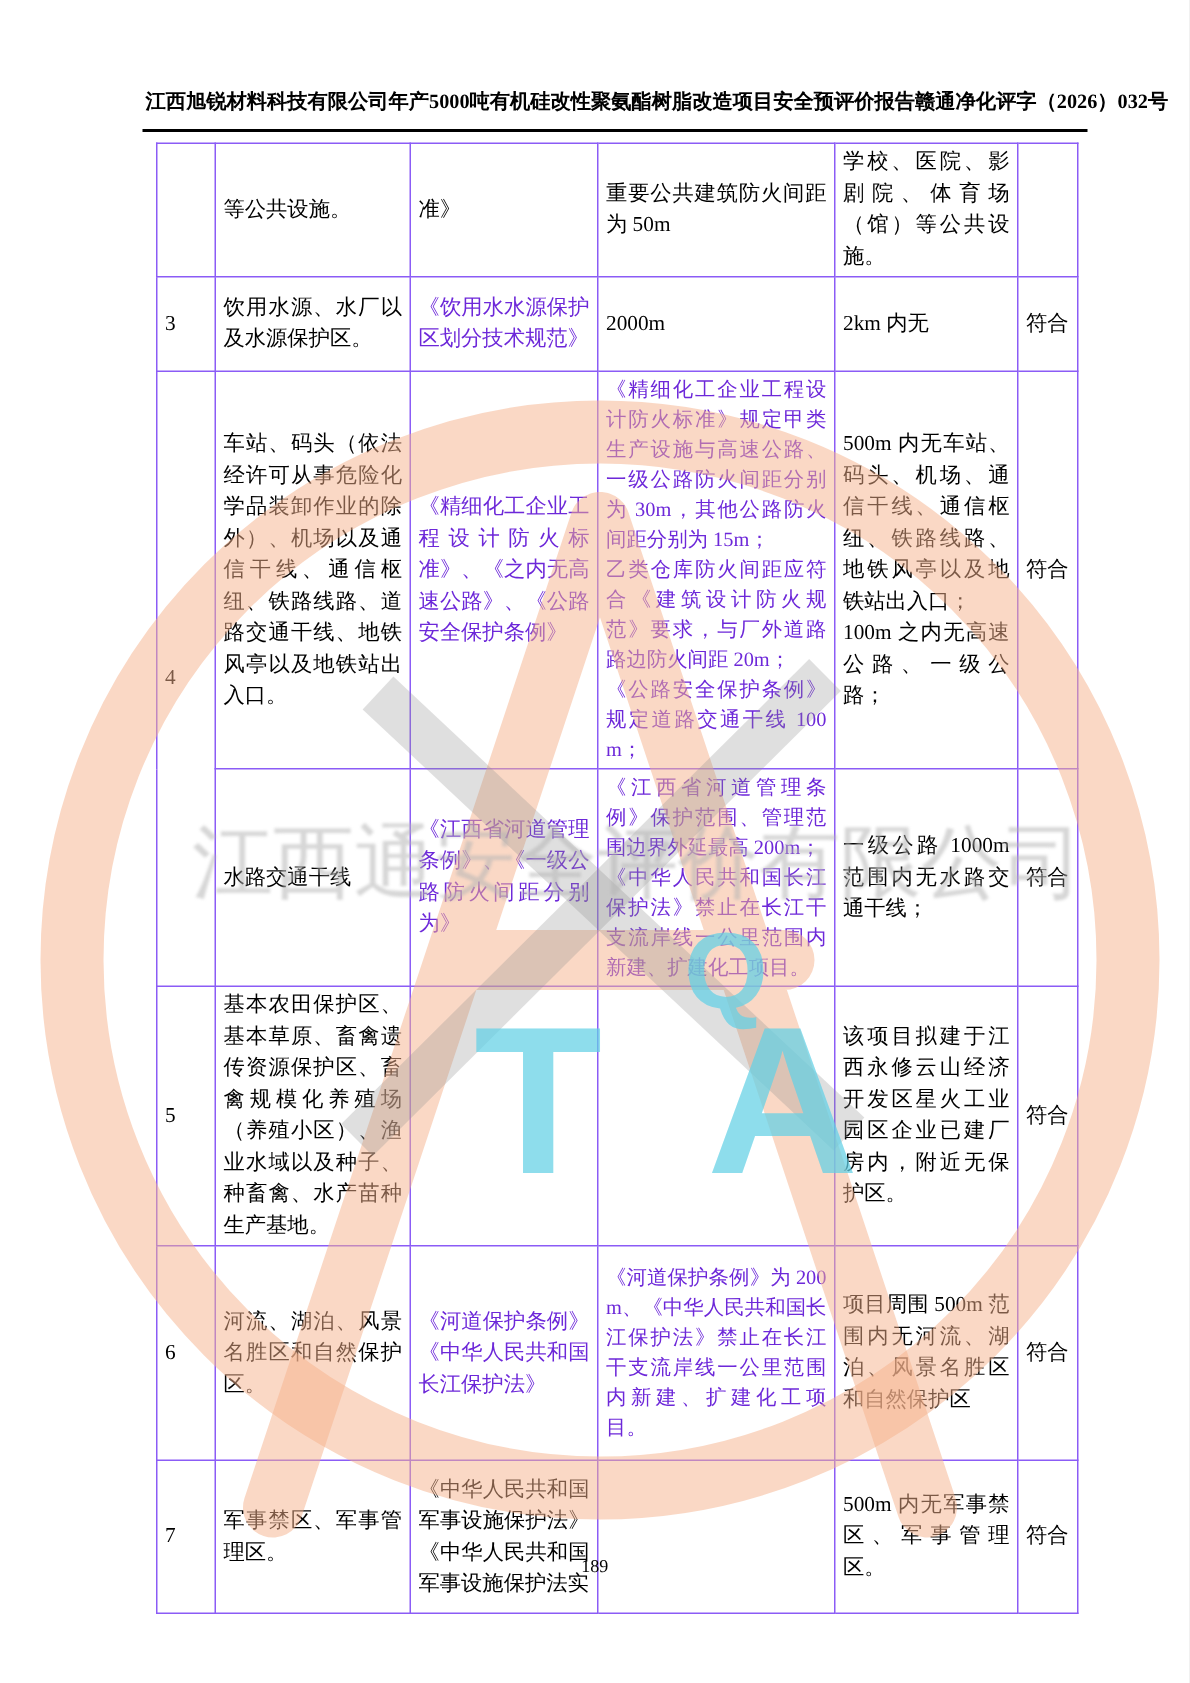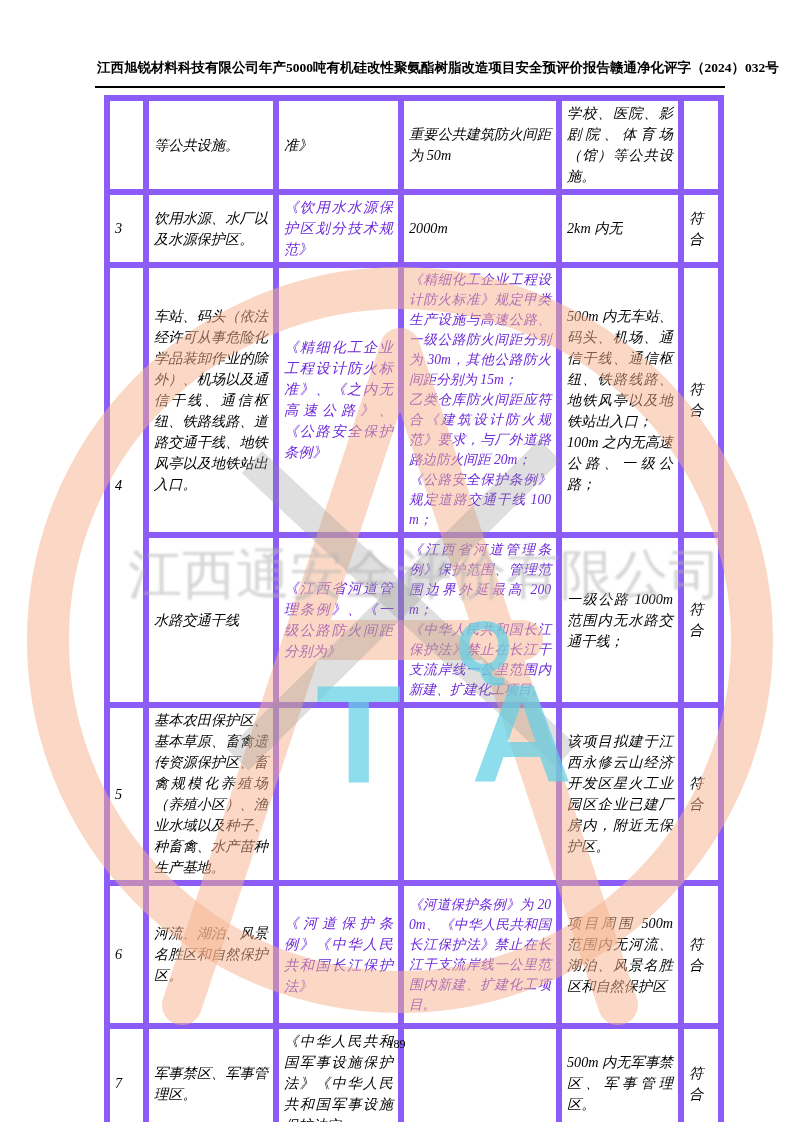--- a/index.html
+++ b/index.html
@@ -13,44 +13,44 @@
     display:flex; justify-content:flex-start; align-items:baseline;
     font-weight:bold; font-size:13.5px; white-space:nowrap;
   }
   .header-rule { position:absolute; left:95px; top:86px; width:630px; height:2px; background:#000; }
   table.doc {
     position:absolute; left:104px; top:95px; width:614px;
     border-collapse:collapse; table-layout:fixed;
     font-size:14.2px; line-height:21px;
   }
   table.doc td {
-    border:6px solid #8b5cf6; padding:2px 5px;
+    border:1px solid #8b5cf6; padding:2px 5px;
     vertical-align:middle; text-align:justify;
-    word-break:break-all; overflow:hidden;font-style:italic;
+    word-break:break-all; overflow:hidden;
   }
   td.c { text-align:center; padding:2px 1px; }
   td.vtop { vertical-align:top; }
   td.pre { white-space:pre-line; }
   td.req4 { font-size:13.6px; line-height:20px; }
   .red { color:#6d28d9; }
   .footer { position:absolute; top:1037px; left:0; width:100%; text-align:center; font-size:12px; }
   .watermark { position:absolute; left:0; top:0; pointer-events:none; z-index:5; }
   .seal-stroke { stroke:#f6b18c; fill:none; opacity:0.5; }
   .cyan-letter { fill:#63d1e6; opacity:0.72; font-family:"Liberation Sans","DejaVu Sans",sans-serif; font-weight:bold; }
   .gray-company { fill:#b5b5b5; opacity:0.55; font-family:"Liberation Serif","DejaVu Serif",serif; filter:blur(1.1px); }
   .gray-cross { stroke:#8f8f8f; opacity:0.28; }
 </style>
 </head>
 <body>
 
 <div class="page">
 
   <div class="header">
     <span>江西旭锐材料科技有限公司年产5000吨有机硅改性聚氨酯树脂改造项目安全预评价报告</span>
-    <span>赣通净化评字（2024）032号</span>
+    <span>赣通净化评字（2026）032号</span>
   </div>
   <div class="header-rule"></div>
 
   <table class="doc">
     <colgroup>
       <col style="width:39px">
         <col style="width:130px">
         <col style="width:125px">
       <col style="width:158px">
         <col style="width:122px">

